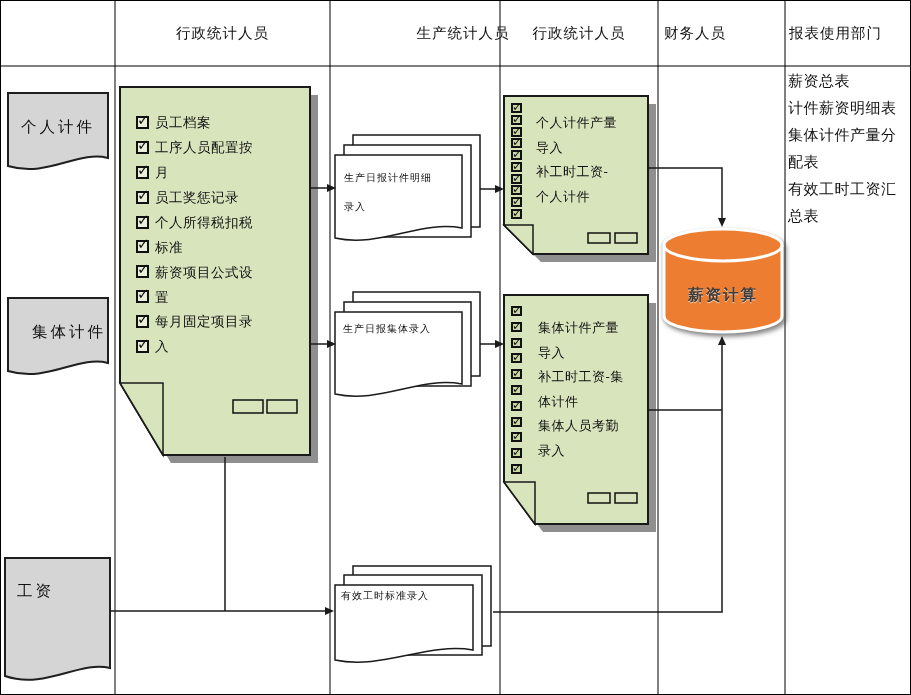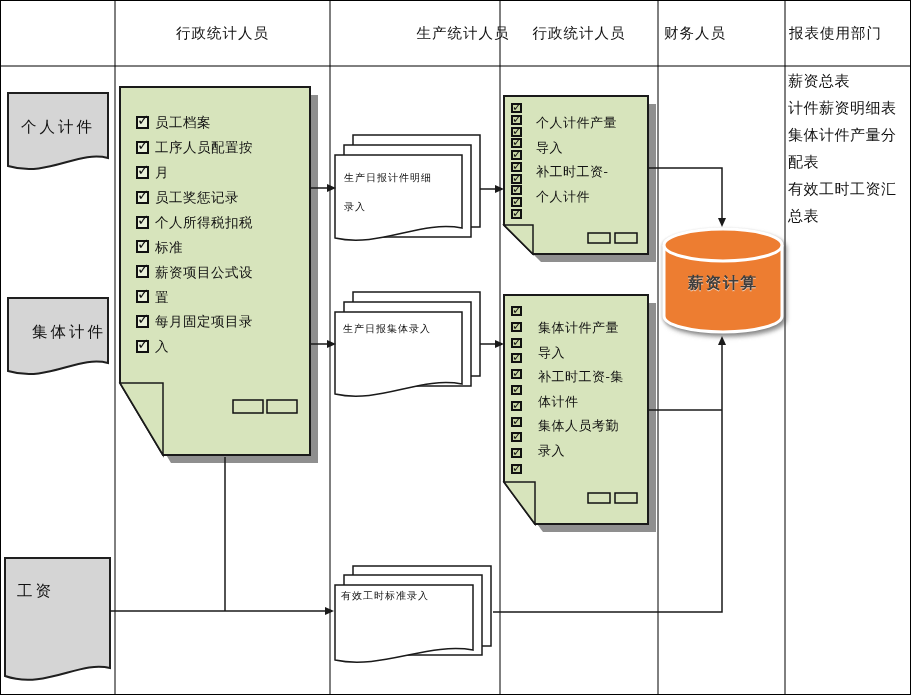--- a/index.html
+++ b/index.html
@@ -16,21 +16,21 @@
   .chk{box-sizing:border-box;width:13px;height:13px;border:2px solid #111;background:#e9f0d9;
        position:relative;flex:0 0 13px;}
   .chk::after{content:"✓";position:absolute;left:-1px;top:-7px;font-size:15px;font-weight:bold;color:#111;}
   .chks{position:absolute;box-sizing:border-box;width:11px;height:10px;border:2px solid #111;background:#c9d7a6;}
   .chks::after{content:"✓";position:absolute;left:-1px;top:-5px;font-size:12px;font-weight:bold;color:#111;}
   .doc-text{position:absolute;font-size:10px;letter-spacing:1px;}
   .imp-lines div{height:24.5px;display:flex;align-items:center;font-size:13px;white-space:nowrap;letter-spacing:0.5px;font-family:Liberation Serif, serif;}
   .reports div{width:114px;line-height:27px;font-size:15px;letter-spacing:0.5px;}
   .cyl-label{position:absolute;display:flex;align-items:center;justify-content:center;
              font-weight:bold;font-size:15.5px;color:#3d3d3d;letter-spacing:2px;
-             text-shadow:0 1px 0 rgba(255,255,255,0.65);}
+             text-shadow:0 1px 0 rgba(255,255,255,0.65);margin-top:12px;}
 </style>
 </head>
 <body>
 
 <div id="canvas">
 
 <svg id="shapes" width="911" height="695" viewBox="0 0 911 695">
 
   <rect x="0.5" y="0.5" width="910" height="694" fill="#ffffff" stroke="#000"></rect>
   <line x1="115" y1="1" x2="115" y2="694" stroke="#000"></line>

